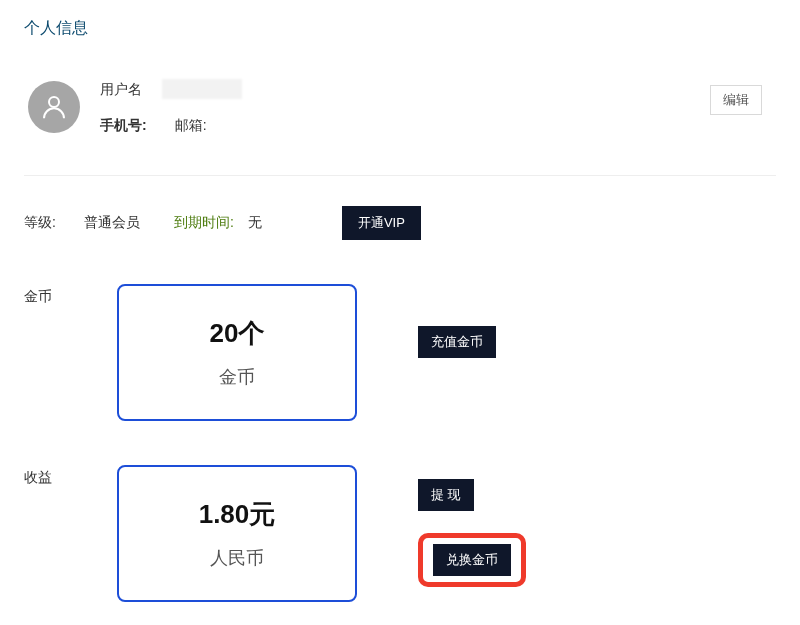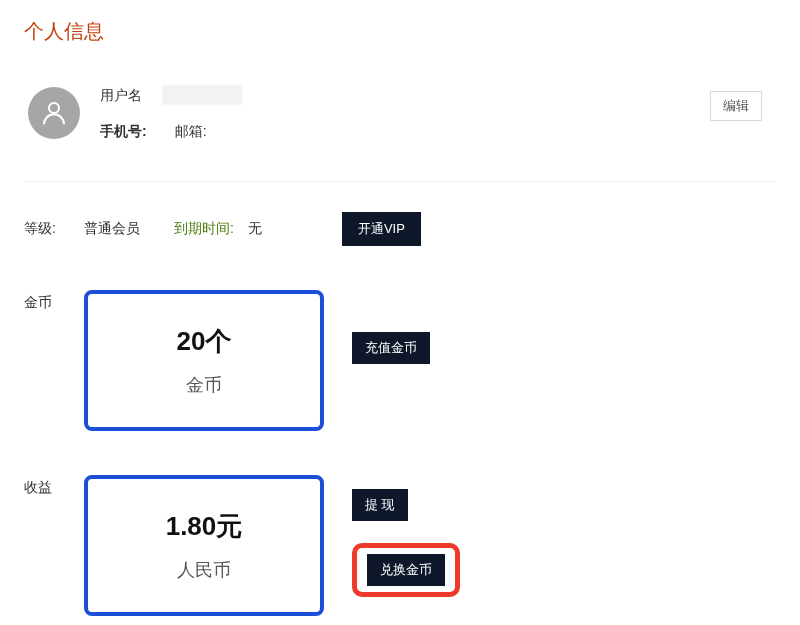--- a/index.html
+++ b/index.html
@@ -5,22 +5,22 @@
     * { margin: 0; padding: 0; box-sizing: border-box; }
     body {
       font-family: -apple-system, "Microsoft YaHei", "PingFang SC", sans-serif;
       background: #fff;
       width: 800px;
       height: 625px;
       color: #333;
     }
     .page-title {
       padding: 18px 24px 10px 24px;
-      font-size: 20px;
-      color: #c2410c;
+      font-size: 16px;
+      color: #0c4a6e;
     }
     .container {
       padding: 0 24px;
     }
     .profile-row {
       display: flex;
       align-items: flex-start;
       padding: 28px 0 22px 0;
       border-bottom: 1px solid #eeeeee;
       position: relative;
@@ -69,20 +69,21 @@
       border: 1px solid #d9d9d9;
       background: #fff;
       color: #555;
       font-size: 13px;
       cursor: pointer;
     }
     .section {
       display: flex;
       align-items: flex-start;
       padding: 30px 0 0 0;
+      gap: 33px;
     }
     .section-label {
       width: 60px;
       font-size: 14px;
       color: #333;
       padding-top: 4px;
       flex-shrink: 0;
     }
     .level-value {
       font-size: 14px;
@@ -107,21 +108,21 @@
     .green-btn {
       background: #0f172a;
       color: #fff;
       border: none;
       padding: 8px 16px;
       font-size: 13px;
       cursor: pointer;
     }
     .green-btn.small { padding: 7px 13px; }
     .card {
-      border: 4px solid #1d4ed8;
+      border: 2px solid #1d4ed8;
       border-radius: 8px;
       padding: 30px 0;
       width: 240px;
       text-align: center;
       margin-right: 28px;
     }
     .card-number {
       font-size: 26px;
       font-weight: 700;
       color: #111;

